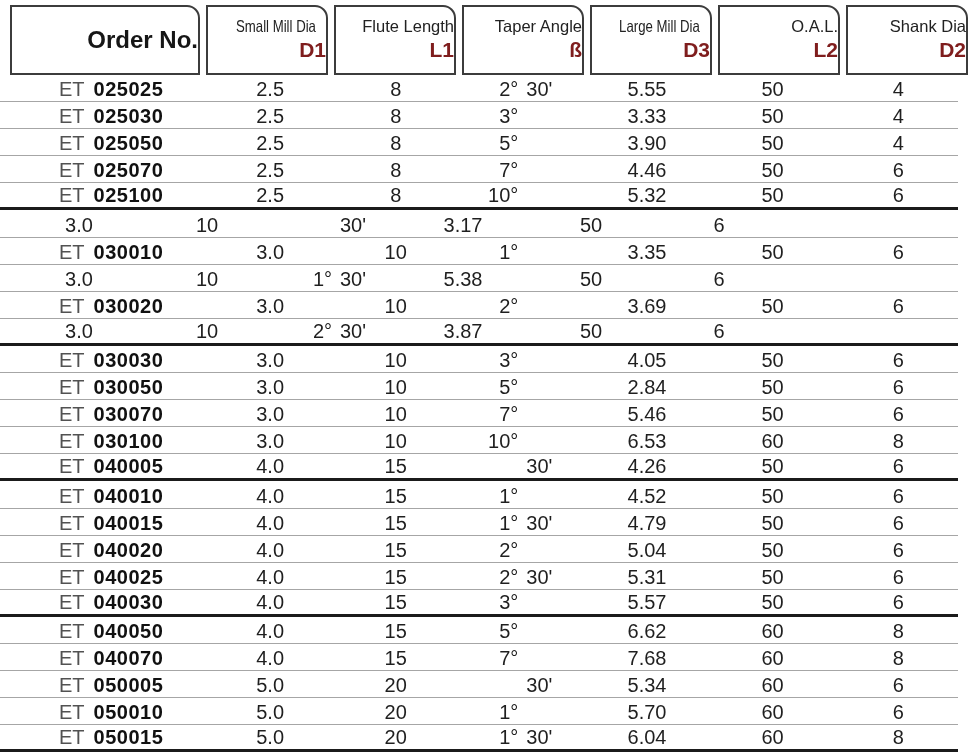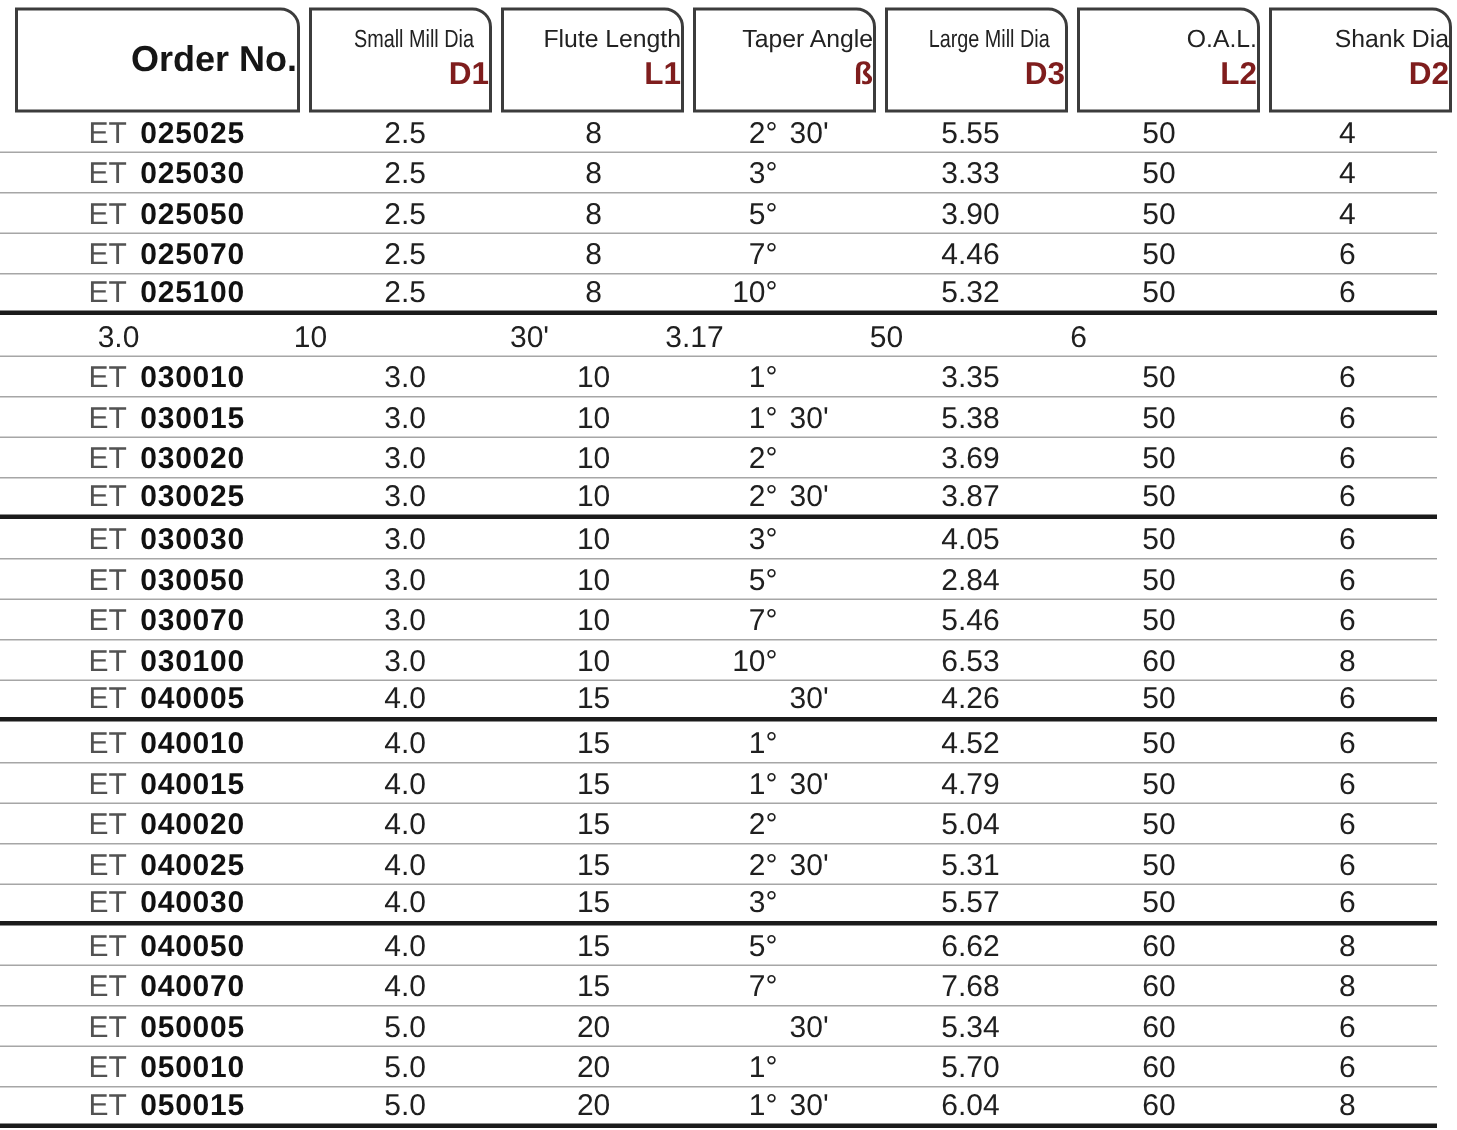--- a/index.html
+++ b/index.html
@@ -226,23 +226,20 @@
     <div class="cell">10</div>
     <div class="cell cell-taper">
       <span class="taper-deg">1°</span>
       <span class="taper-min"></span>
     </div>
     <div class="cell">3.35</div>
     <div class="cell">50</div>
     <div class="cell">6</div>
   </div>
       <div class="row">
-    <div class="cell cell-order">
-      <span class="order-prefix">ET</span><span class="order-num">030015</span>
-    </div>
     <div class="cell">3.0</div>
     <div class="cell">10</div>
     <div class="cell cell-taper">
       <span class="taper-deg">1°</span>
       <span class="taper-min">30'</span>
     </div>
     <div class="cell">5.38</div>
     <div class="cell">50</div>
     <div class="cell">6</div>
   </div>
@@ -254,23 +251,20 @@
     <div class="cell">10</div>
     <div class="cell cell-taper">
       <span class="taper-deg">2°</span>
       <span class="taper-min"></span>
     </div>
     <div class="cell">3.69</div>
     <div class="cell">50</div>
     <div class="cell">6</div>
   </div>
       <div class="row group-end">
-    <div class="cell cell-order">
-      <span class="order-prefix">ET</span><span class="order-num">030025</span>
-    </div>
     <div class="cell">3.0</div>
     <div class="cell">10</div>
     <div class="cell cell-taper">
       <span class="taper-deg">2°</span>
       <span class="taper-min">30'</span>
     </div>
     <div class="cell">3.87</div>
     <div class="cell">50</div>
     <div class="cell">6</div>
   </div>

